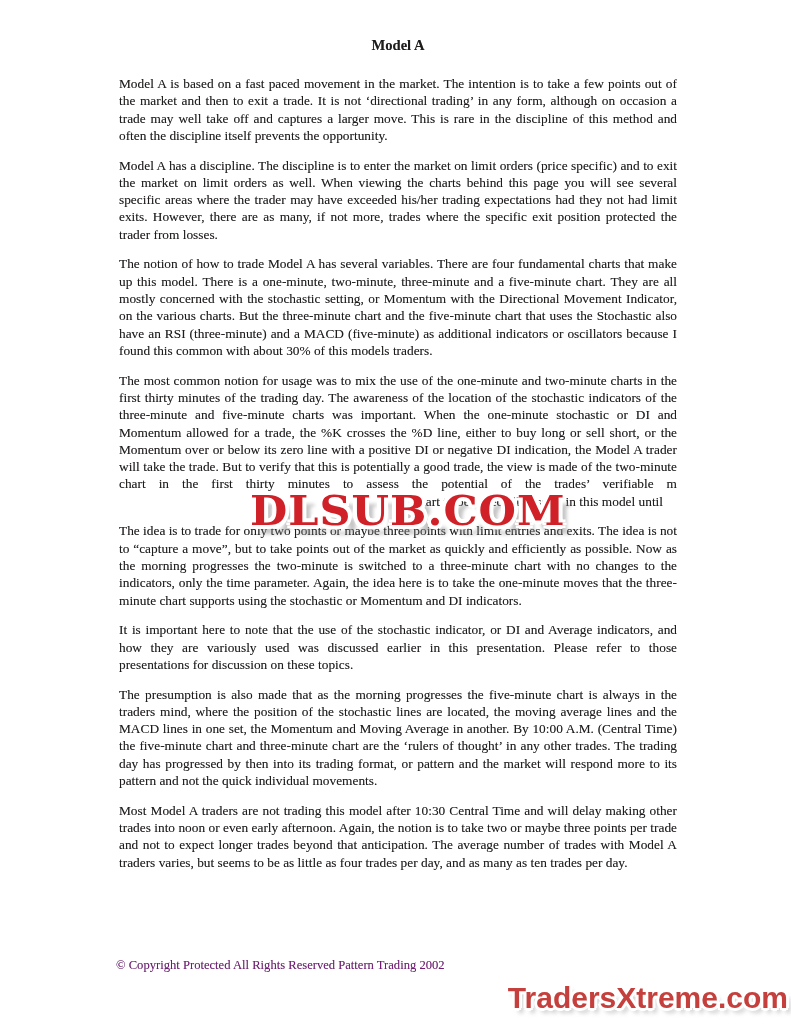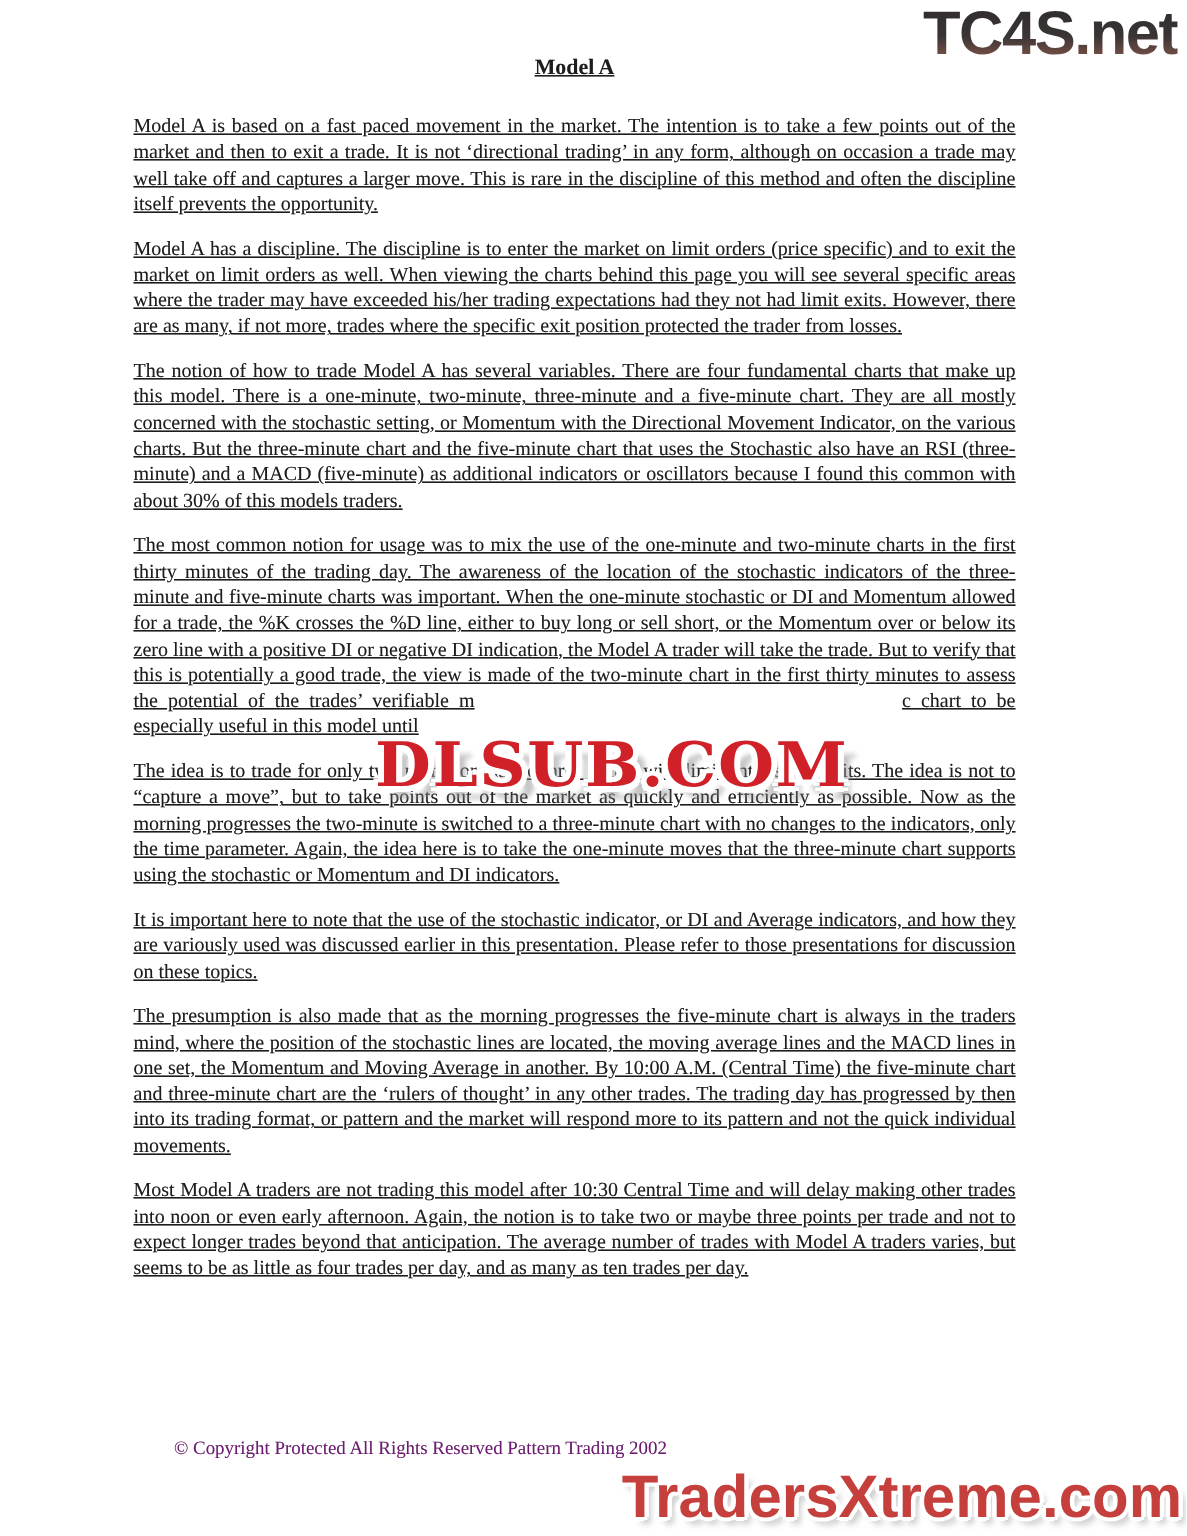--- a/index.html
+++ b/index.html
@@ -24,22 +24,21 @@
     letter-spacing: -1px;
     line-height: 44px;
     background: linear-gradient(180deg, #2e2b2b 0%, #3a3535 55%, #6b4a43 80%, #9a685c 100%);
     -webkit-background-clip: text;
     background-clip: text;
     color: transparent;
   }
 
   
   .content {
-    padding: 37px 114px 0 89px;
-    text-decoration: underline;
+    padding: 37px 114px 0 119px;
   }
   .title {
     font-size: 14.6px;
     font-weight: bold;
     text-align: center;
     margin: 0 0 21px 0;
     text-shadow: 0 0 0.4px rgba(0,0,0,0.35);
   }
   .para {
     font-size: 13.35px;
@@ -84,38 +83,37 @@
     text-shadow: 0 0 0.4px rgba(0,0,0,0.3);
   }
 
   
   .logo-bottom-right {
     position: absolute;
     right: 3px;
     bottom: 7px;
     font-family: "Liberation Sans", sans-serif;
     font-weight: bold;
-    font-size: 40px;
+    font-size: 30px;
     letter-spacing: 0px;
     line-height: 38px;
     color: #c5403c;
     text-shadow:
       -2px -2px 0 #ffffff,  2px -2px 0 #ffffff,
       -2px  2px 0 #ffffff,  2px  2px 0 #ffffff,
       -3px  0   0 #ffffff,  3px  0   0 #ffffff,
        0   -3px 0 #ffffff,  0    3px 0 #ffffff,
        4px  5px 4px rgba(160,160,160,0.6);
   }
 </style>
 </head>
 <body>
 
 <div class="page">
 
-  <div class="logo-top-right">TC4S.net</div>
 
   <div class="content">
     <h1 class="title">Model A</h1>
 
     <p class="para">Model A is based on a fast paced movement in the market.  The intention is to take a few points out of the market and then to exit a trade.  It is not ‘directional trading’ in any form, although on occasion a trade may well take off and captures a larger move.  This is rare in the discipline of this method and often the discipline itself prevents the opportunity.</p>
     <p class="para">Model A has a discipline.  The discipline is to enter the market on limit orders (price specific) and to exit the market on limit orders as well.  When viewing the charts behind this page you will see several specific areas where the trader may have exceeded his/her trading expectations had they not had limit exits.  However, there are as many, if not more, trades where the specific exit position protected the trader from losses.</p>
     <p class="para">The notion of how to trade Model A has several variables.  There are four fundamental charts that make up this model.  There is a one-minute, two-minute, three-minute and a five-minute chart.  They are all mostly concerned with the stochastic setting, or Momentum with the Directional Movement Indicator, on the various charts.  But the three-minute chart and the five-minute chart that uses the Stochastic also have an RSI (three-minute) and a MACD (five-minute) as additional indicators or oscillators because I found this common with about 30% of this models traders.</p>
 
     <p class="para"><span>The most common notion for usage was to mix the use of the one-minute and two-minute charts in the first thirty minutes of the trading day.  The awareness of the location of the stochastic indicators of the three-minute and five-minute charts was important.  When the one-minute stochastic or DI and Momentum allowed for a trade, the %K crosses the %D line, either to buy long or sell short, or the Momentum over or below its zero line with a positive DI or negative DI indication, the Model A trader will take the trade.  But to verify that this is potentially a good trade, the view is made of the two-minute chart in the first thirty minutes to assess the potential of the trades’ verifiable m</span><span class="obscured-gap"></span><span>c chart to be especially useful in this model until</span></p>
 

